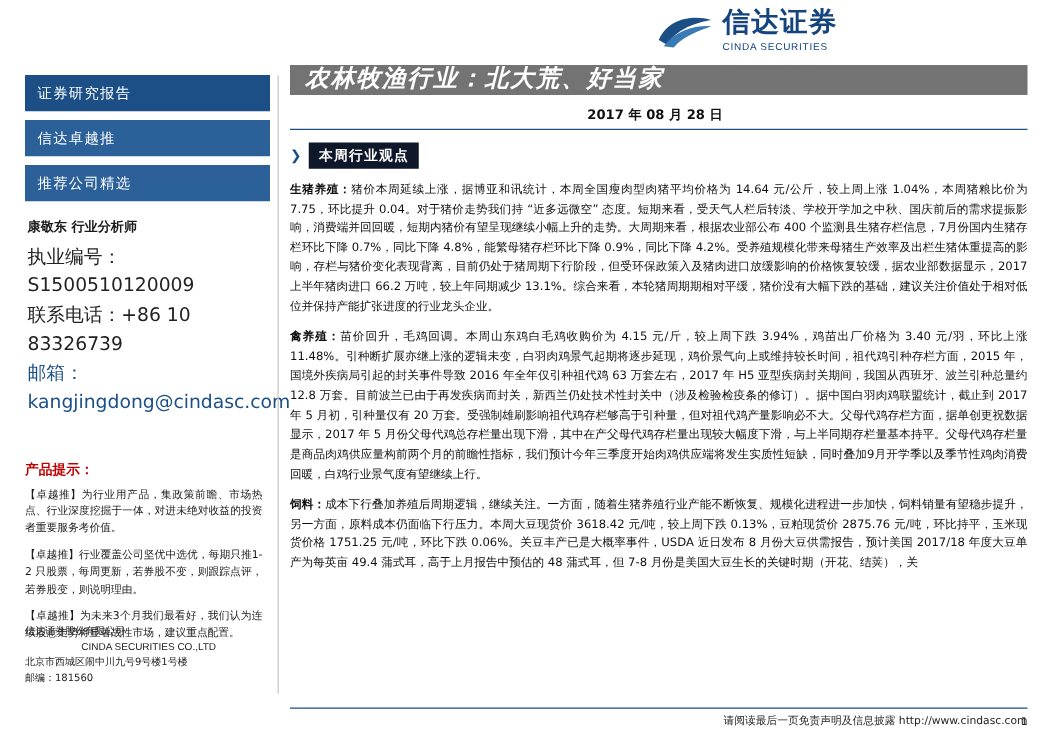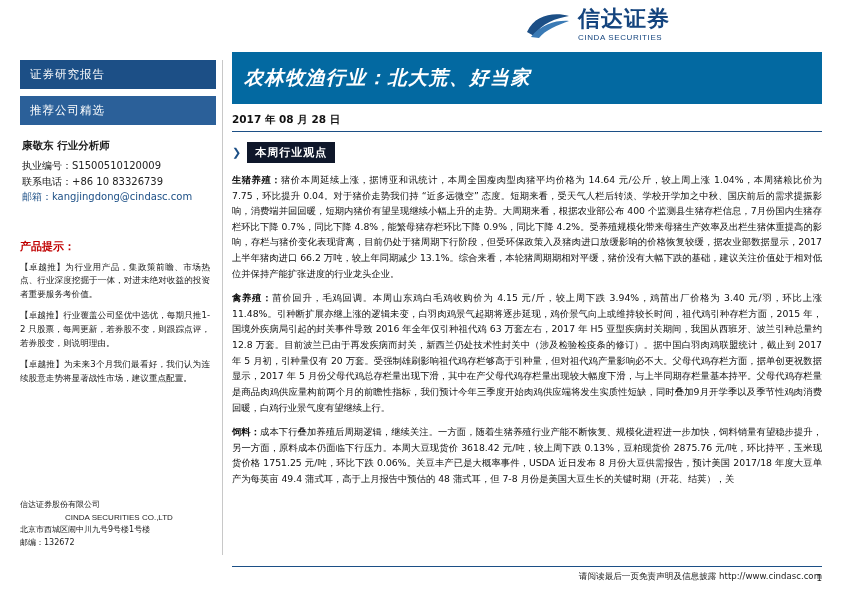--- a/index.html
+++ b/index.html
@@ -78,21 +78,21 @@
     padding: 6px 2px 4px 2px;
     border-top: 1px solid #ffffff;
   }
   .analyst-name {
     font-size: 10.5px;
     color: #1a1a1a;
     font-weight: bold;
     margin-bottom: 5px;
   }
   .analyst-line {
-    font-size: 10px;
+    font-size: 15px;
     color: #222;
     line-height: 1.55;
   }
   .analyst-line.mail { color:#1c4f86; }
 
   .risk-title {
     margin-top: 30px;
     font-size: 11px;
     font-weight: bold;
     color: #c00000;
@@ -124,35 +124,35 @@
     background: #c8c8c8;
   }
 
   
   .main {
     position: absolute;
     left: 232px; top: 52px;
     width: 590px;
   }
   .title-bar {
-    background: #0369a1;
-    height: 52px;
+    background: #737373;
+    height: 24px;
     display: flex;
-    align-items: center;
+    align-items: flex-end;
     padding-left: 12px;
   }
   .title-bar .title {
     color: #ffffff;
     font-size: 19px;
     font-weight: bold;
     font-style: italic;
     letter-spacing: 1.5px;
   }
   .date-line {
-    text-align: left;
+    text-align: center;
     font-size: 10.5px;
     font-weight: bold;
     color: #111;
     margin-top: 9px;
     padding-right: 6px;
   }
   .date-rule {
     border-bottom: 1.6px solid #1c4f86;
     margin-top: 4px;
   }
@@ -221,39 +221,40 @@
       </div>
       <div class="logo-stack">
         <div class="logo-text-cn">信达证券</div>
         <div class="logo-text-en">CINDA SECURITIES</div>
       </div>
     </div>
   </div>
 
   <div class="sidebar">
     <div class="side-band b1">证券研究报告</div>
+    <div class="side-band b2">信达卓越推</div>
     <div class="side-band b3">推荐公司精选</div>
 
     <div class="analyst-box">
       <div class="analyst-name">康敬东 行业分析师</div>
       <div class="analyst-line">执业编号：S1500510120009</div>
       <div class="analyst-line">联系电话：+86 10 83326739</div>
       <div class="analyst-line mail">邮箱：kangjingdong@cindasc.com</div>
     </div>
 
     <div class="risk-title">产品提示：</div>
     <div class="risk-block">【卓越推】为行业用产品，集政策前瞻、市场热点、行业深度挖掘于一体，对进未绝对收益的投资者重要服务考价值。</div>
     <div class="risk-block">【卓越推】行业覆盖公司坚优中选优，每期只推1-2 只股票，每周更新，若券股不变，则跟踪点评，若券股变，则说明理由。</div>
     <div class="risk-block">【卓越推】为未来3个月我们最看好，我们认为连续股意走势将显著战性市场，建议重点配置。</div>
 
     <div class="addr-block">
       <div>信达证券股份有限公司</div>
       <div class="en">CINDA SECURITIES CO.,LTD</div>
       <div>北京市西城区闹中川九号9号楼1号楼</div>
-      <div>邮编：132672</div>
+      <div>邮编：181560</div>
     </div>
   </div>
 
   <div class="v-sep"></div>
 
   <div class="main">
     <div class="title-bar">
       <div class="title">农林牧渔行业：北大荒、好当家</div>
     </div>
     <div class="date-line">2017 年 08 月 28 日</div>

